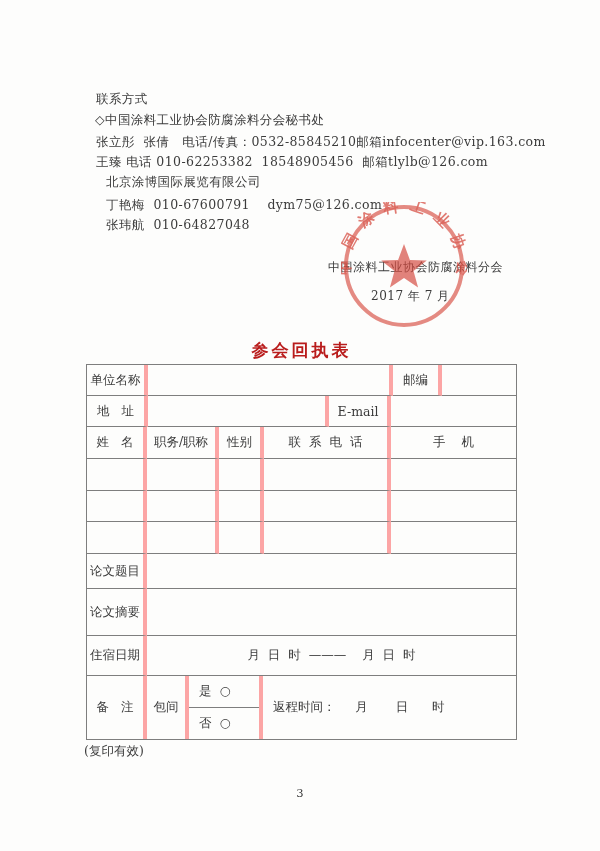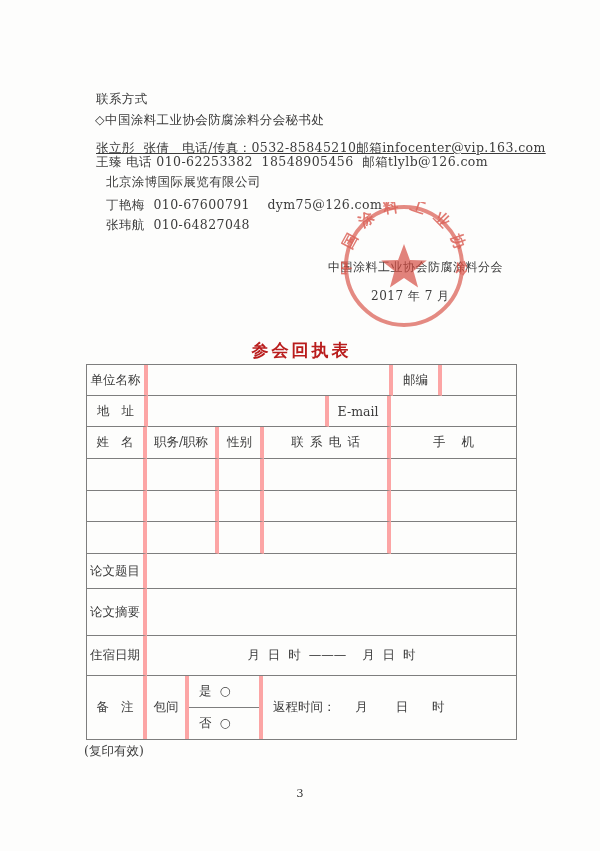--- a/index.html
+++ b/index.html
@@ -42,21 +42,21 @@
   .copy-note { font-size:12.5px; }
   .page-num { position:absolute; left:0; right:0; top:786px; text-align:center; font-size:11.5px; }
 </style>
 </head>
 <body>
 
 <div class="page">
 
   <div class="abs intro-line" style="left:96px; top:91px;">联系方式</div>
   <div class="abs intro-line" style="left:95px; top:112px;">◇中国涂料工业协会防腐涂料分会秘书处</div>
-  <div class="abs intro-line" style="left:96px; top:140px;text-decoration:underline;">张立彤  张倩   电话/传真：0532-85845210邮箱infocenter@vip.163.com</div>
+  <div class="abs intro-line" style="left:96px; top:134px;">张立彤  张倩   电话/传真：0532-85845210邮箱infocenter@vip.163.com</div>
   <div class="abs intro-line" style="left:96px; top:154px;">王臻 电话 010-62253382  18548905456  邮箱tlylb@126.com</div>
   <div class="abs intro-line" style="left:106px; top:174px;">北京涂博国际展览有限公司</div>
   <div class="abs intro-line" style="left:106px; top:197px;">丁艳梅  010-67600791    dym75@126.com</div>
   <div class="abs intro-line" style="left:106px; top:217px;">张玮航  010-64827048</div>
 
   <div class="abs sig-line" style="left:328px; top:259px;">中国涂料工业协会防腐涂料分会</div>
   <div class="abs sig-line" style="left:371px; top:288px;">2017 年 7 月</div>
 
   <svg class="seal" viewBox="0 0 126 128">
     <ellipse cx="63" cy="64" rx="58" ry="59" fill="none" stroke="#d5493e" stroke-width="4" opacity="0.75"></ellipse>
@@ -84,21 +84,21 @@
       <div class="td center" style="width:61px;">地   址</div>
       <div class="td" style="width:181px;"></div>
       <div class="td center" style="width:62px;">E-mail</div>
       <div class="td" style="width:125px;"></div>
     </div>
 
     <div class="tr" style="height:32px;">
       <div class="td center" style="width:60px;">姓   名</div>
       <div class="td center" style="width:72px;">职务/职称</div>
       <div class="td center" style="width:45px;">性别</div>
-      <div class="td center" style="width:127px;font-family:Liberation Serif, serif;">联  系  电  话</div>
+      <div class="td center" style="width:127px;">联  系  电  话</div>
       <div class="td center" style="width:125px;">手    机</div>
     </div>
 
     <div class="tr" style="height:32px;">
       <div class="td" style="width:60px;"></div>
       <div class="td" style="width:72px;"></div>
       <div class="td" style="width:45px;"></div>
       <div class="td" style="width:127px;"></div>
       <div class="td" style="width:125px;"></div>
     </div>

